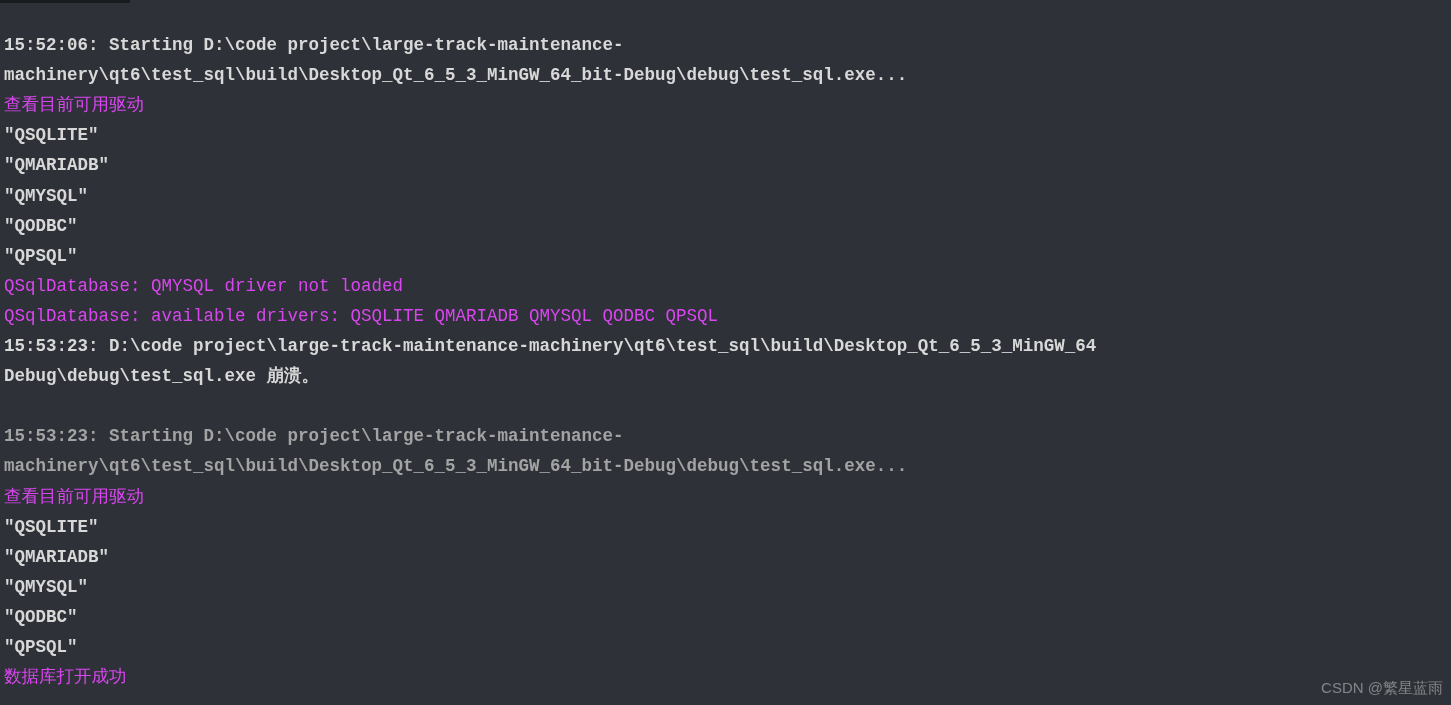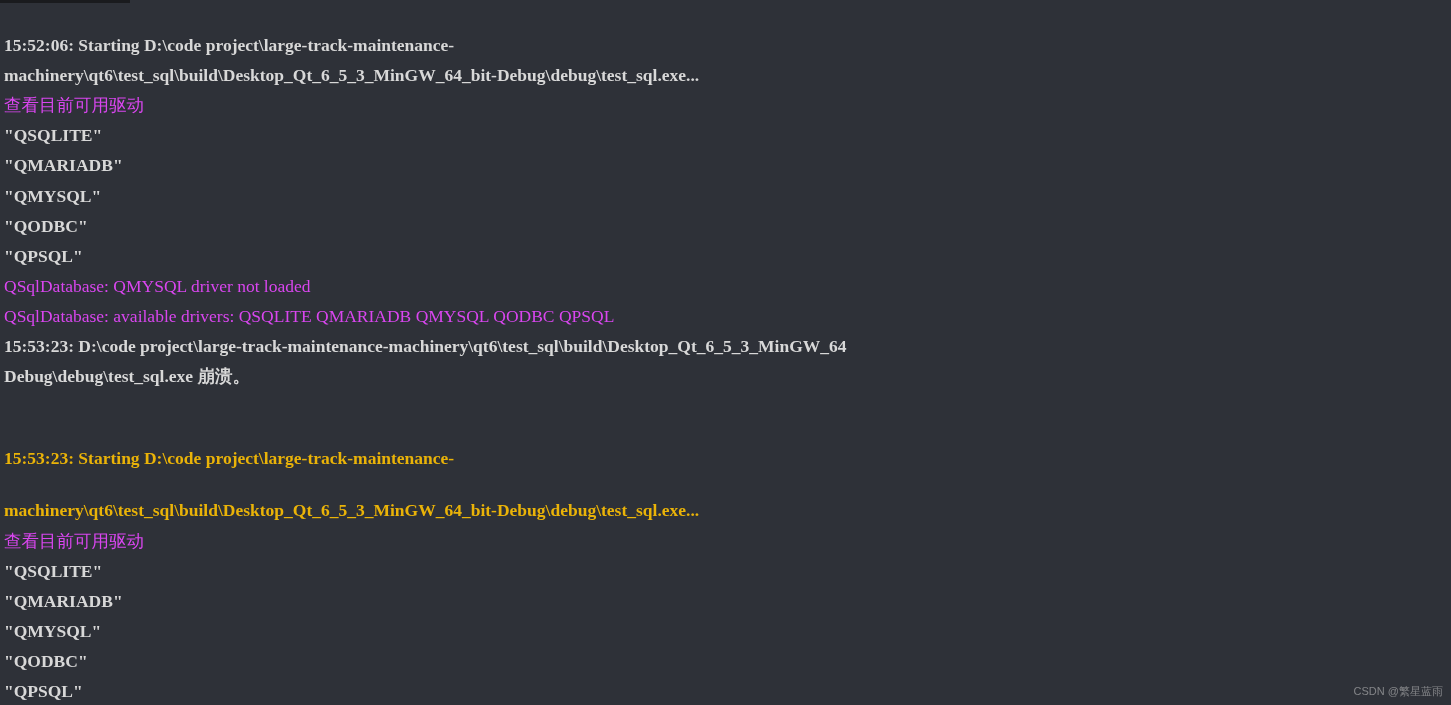--- a/index.html
+++ b/index.html
@@ -14,36 +14,35 @@
     height: 705px;
     overflow: hidden;
     position: relative;
     box-sizing: border-box;
   }
   .output {
     padding: 0 4px;
     white-space: pre-wrap;
     word-break: break-all;
   }
-  .line { display: block; font-family: Liberation Serif, serif; }
+  .line { display: block; }
   .bold-white {
     color: #d8d8d8;
     font-weight: bold;
   }
   .bold-teal {
-    color: #eab308;
+    color: #a3a3a3;
     font-weight: bold;
-    margin-top: 22px;
   }
   .dim { color: #d946ef; }
   .watermark {
     position: absolute;
     right: 8px;
     bottom: 4px;
-    font-size: 11px;
+    font-size: 15px;
     color: #c8c8c8;
     opacity: 0.55;
     font-family: sans-serif;
   }
   .tab-indicator {
     position: absolute;
     top: 0; left: 0;
     width: 130px; height: 3px;
     background: #1a1b1e;
   }

